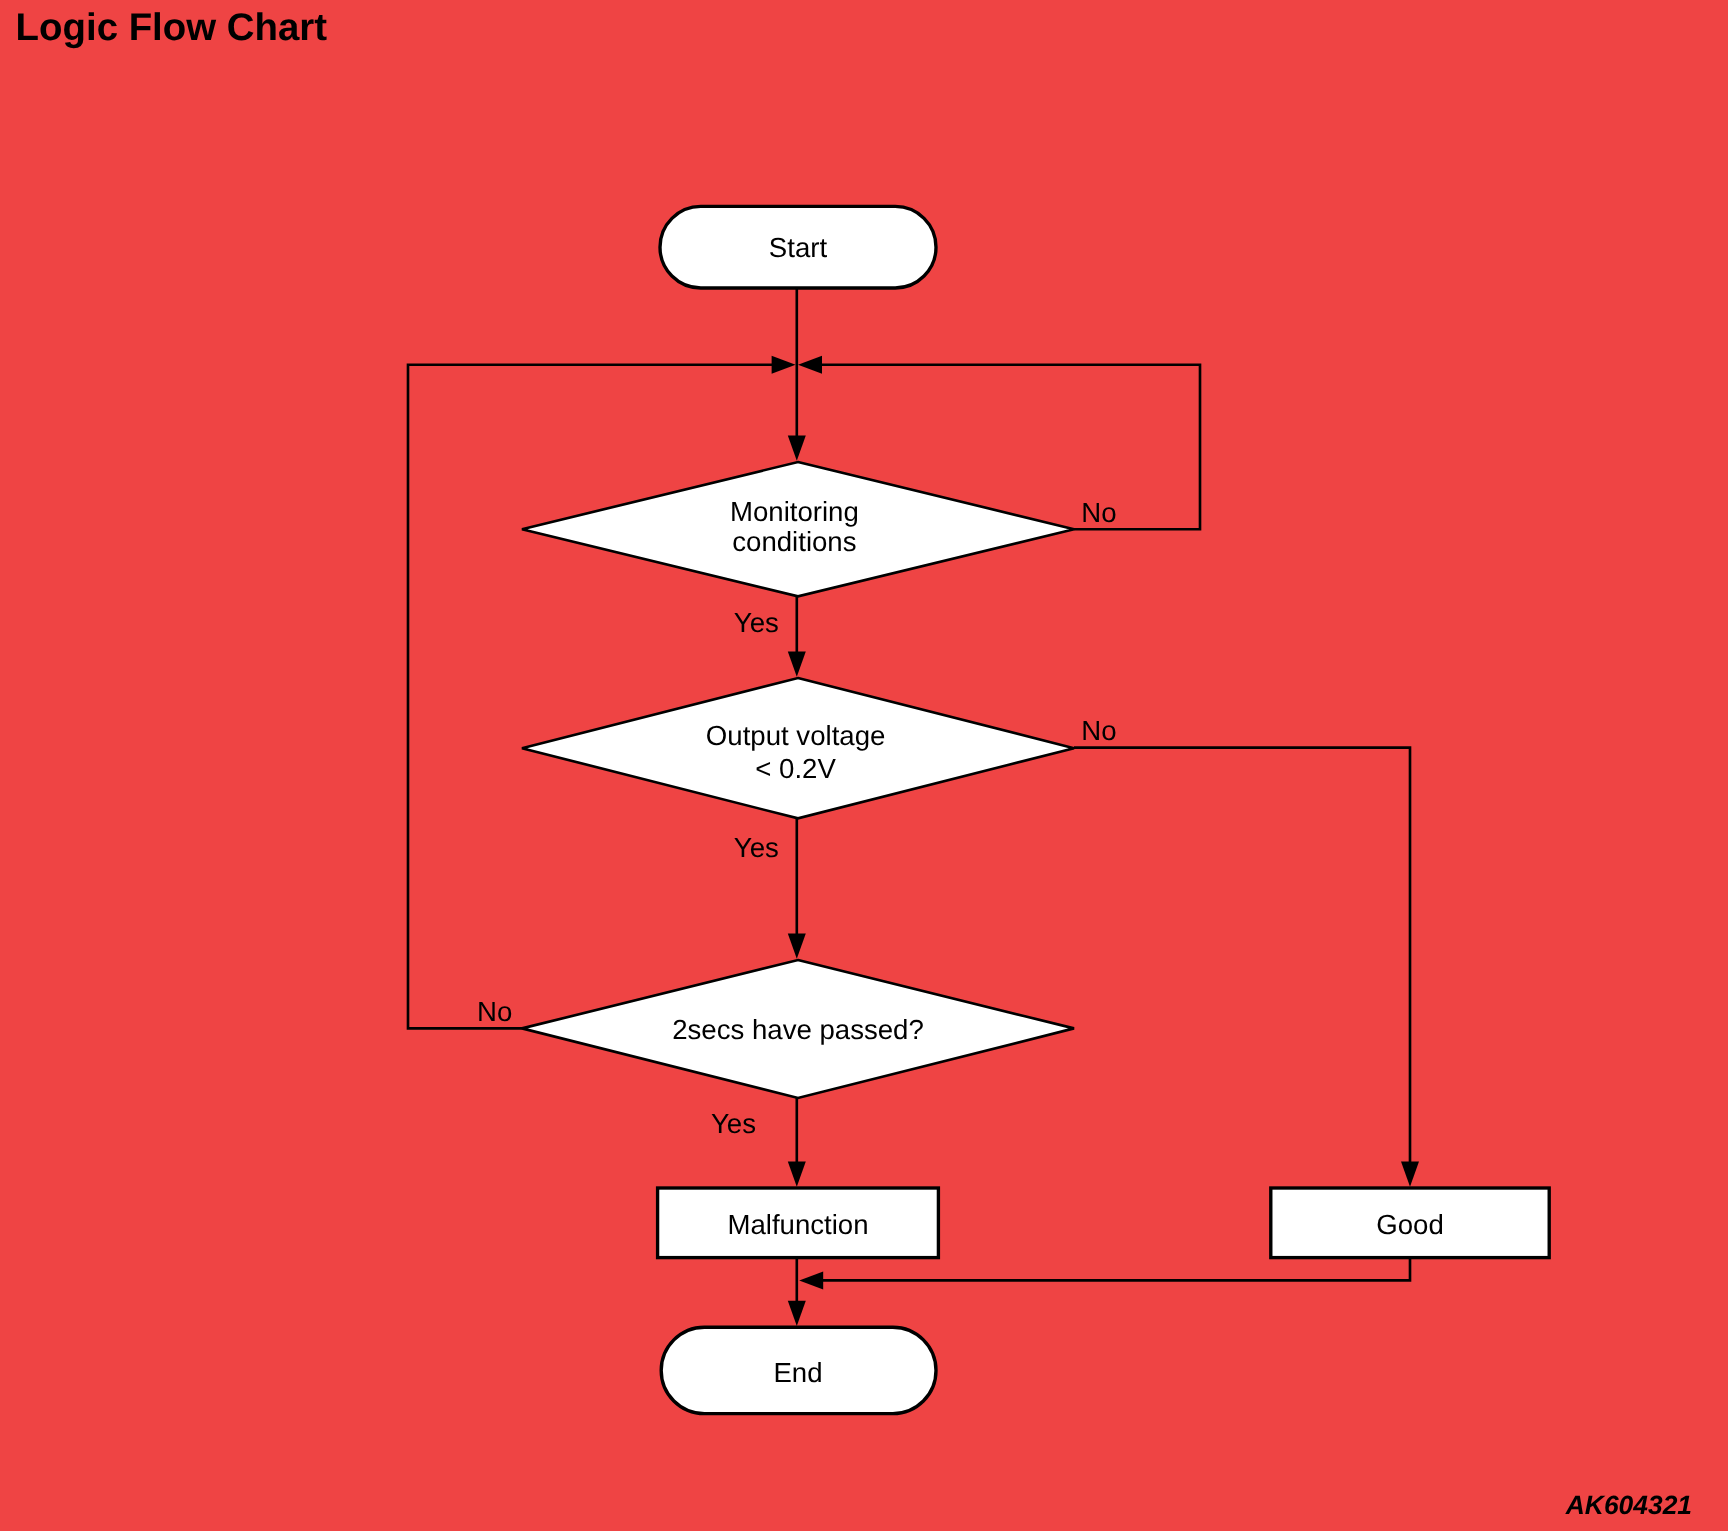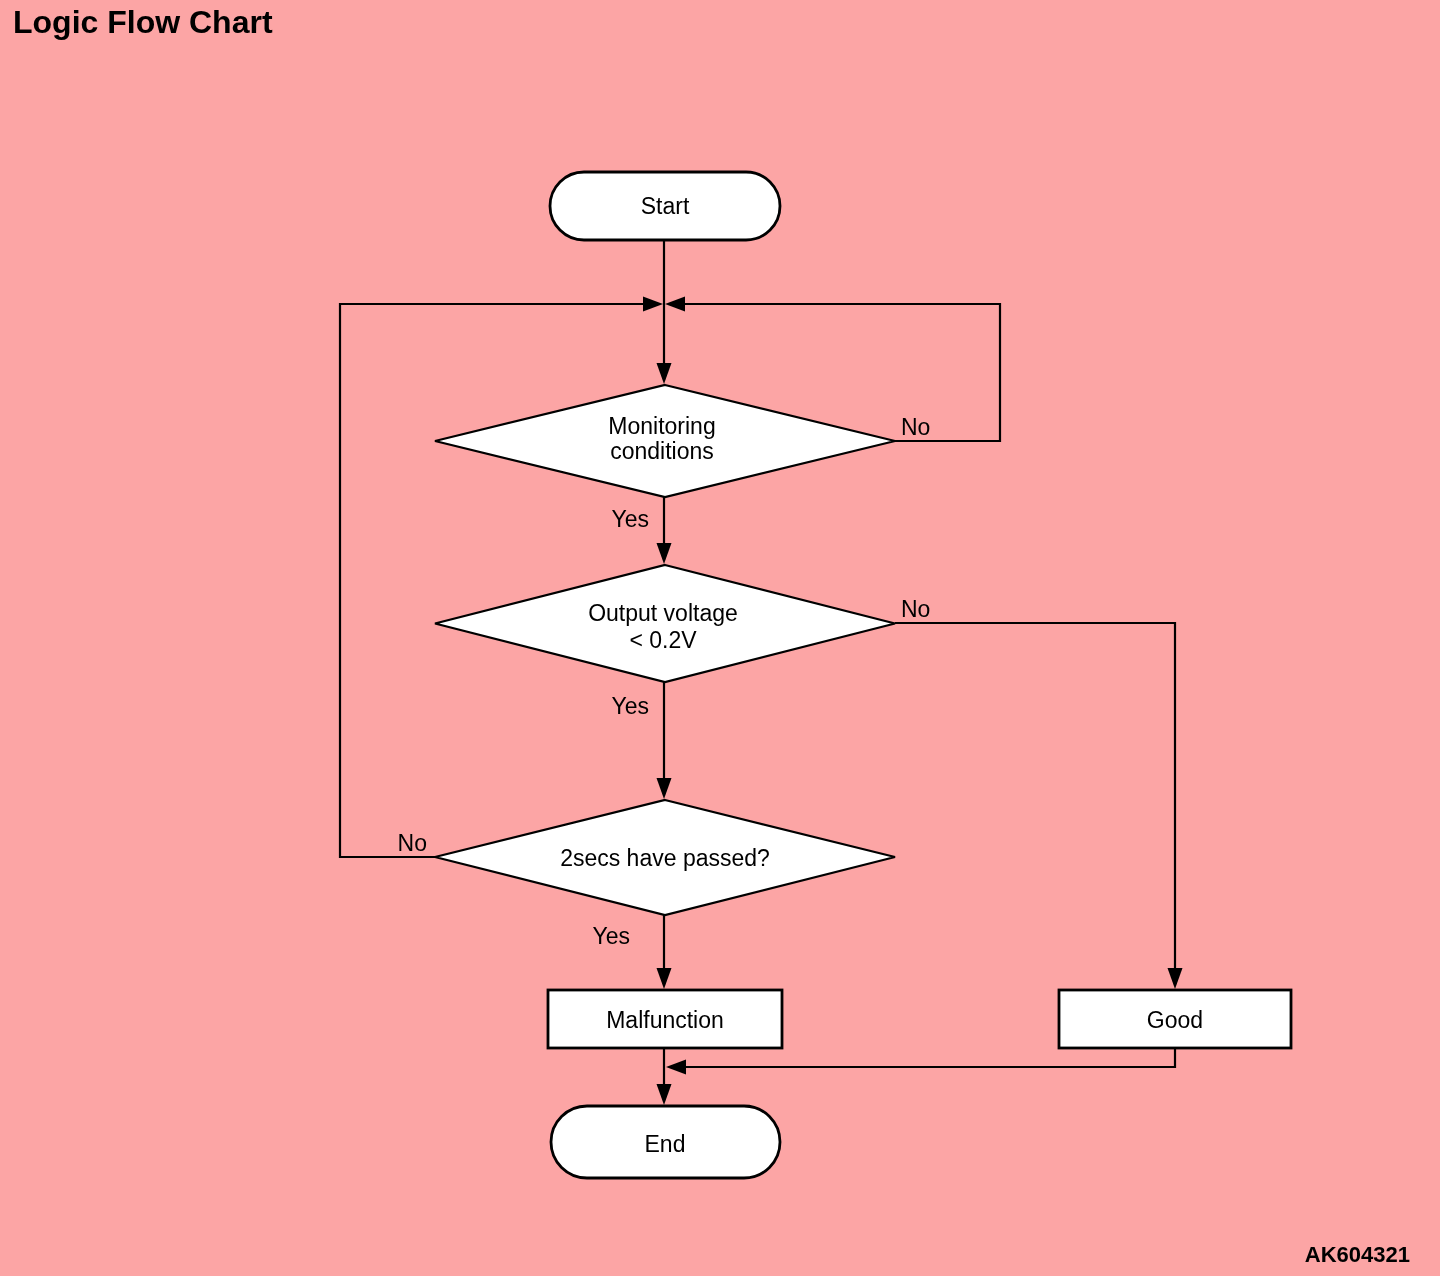--- a/index.html
+++ b/index.html
@@ -4,40 +4,41 @@
 <style>
   html, body {
     margin: 0;
     padding: 0;
     background: #ffffff;
   }
   .page {
     position: relative;
     width: 1440px;
     height: 1276px;
-    background: #fca5a5;
+    background: #ef4444;
     font-family: "Liberation Sans", sans-serif;
     overflow: hidden;
   }
   .page-title {
     position: absolute;
     left: 13px;
     top: 4px;
     font-size: 32px;
     font-weight: bold;
     color: #000000;
     letter-spacing: 0px;
   }
   .figure-code {
     position: absolute;
     right: 30px;
     top: 1242px;
     font-size: 22px;
     font-weight: bold;
     color: #000000;
+    font-style: italic;
   }
   svg.flowchart {
     position: absolute;
     left: 0;
     top: 0;
   }
   svg.flowchart text {
     font-family: "Liberation Sans", sans-serif;
     font-size: 23px;
     fill: #000000;

